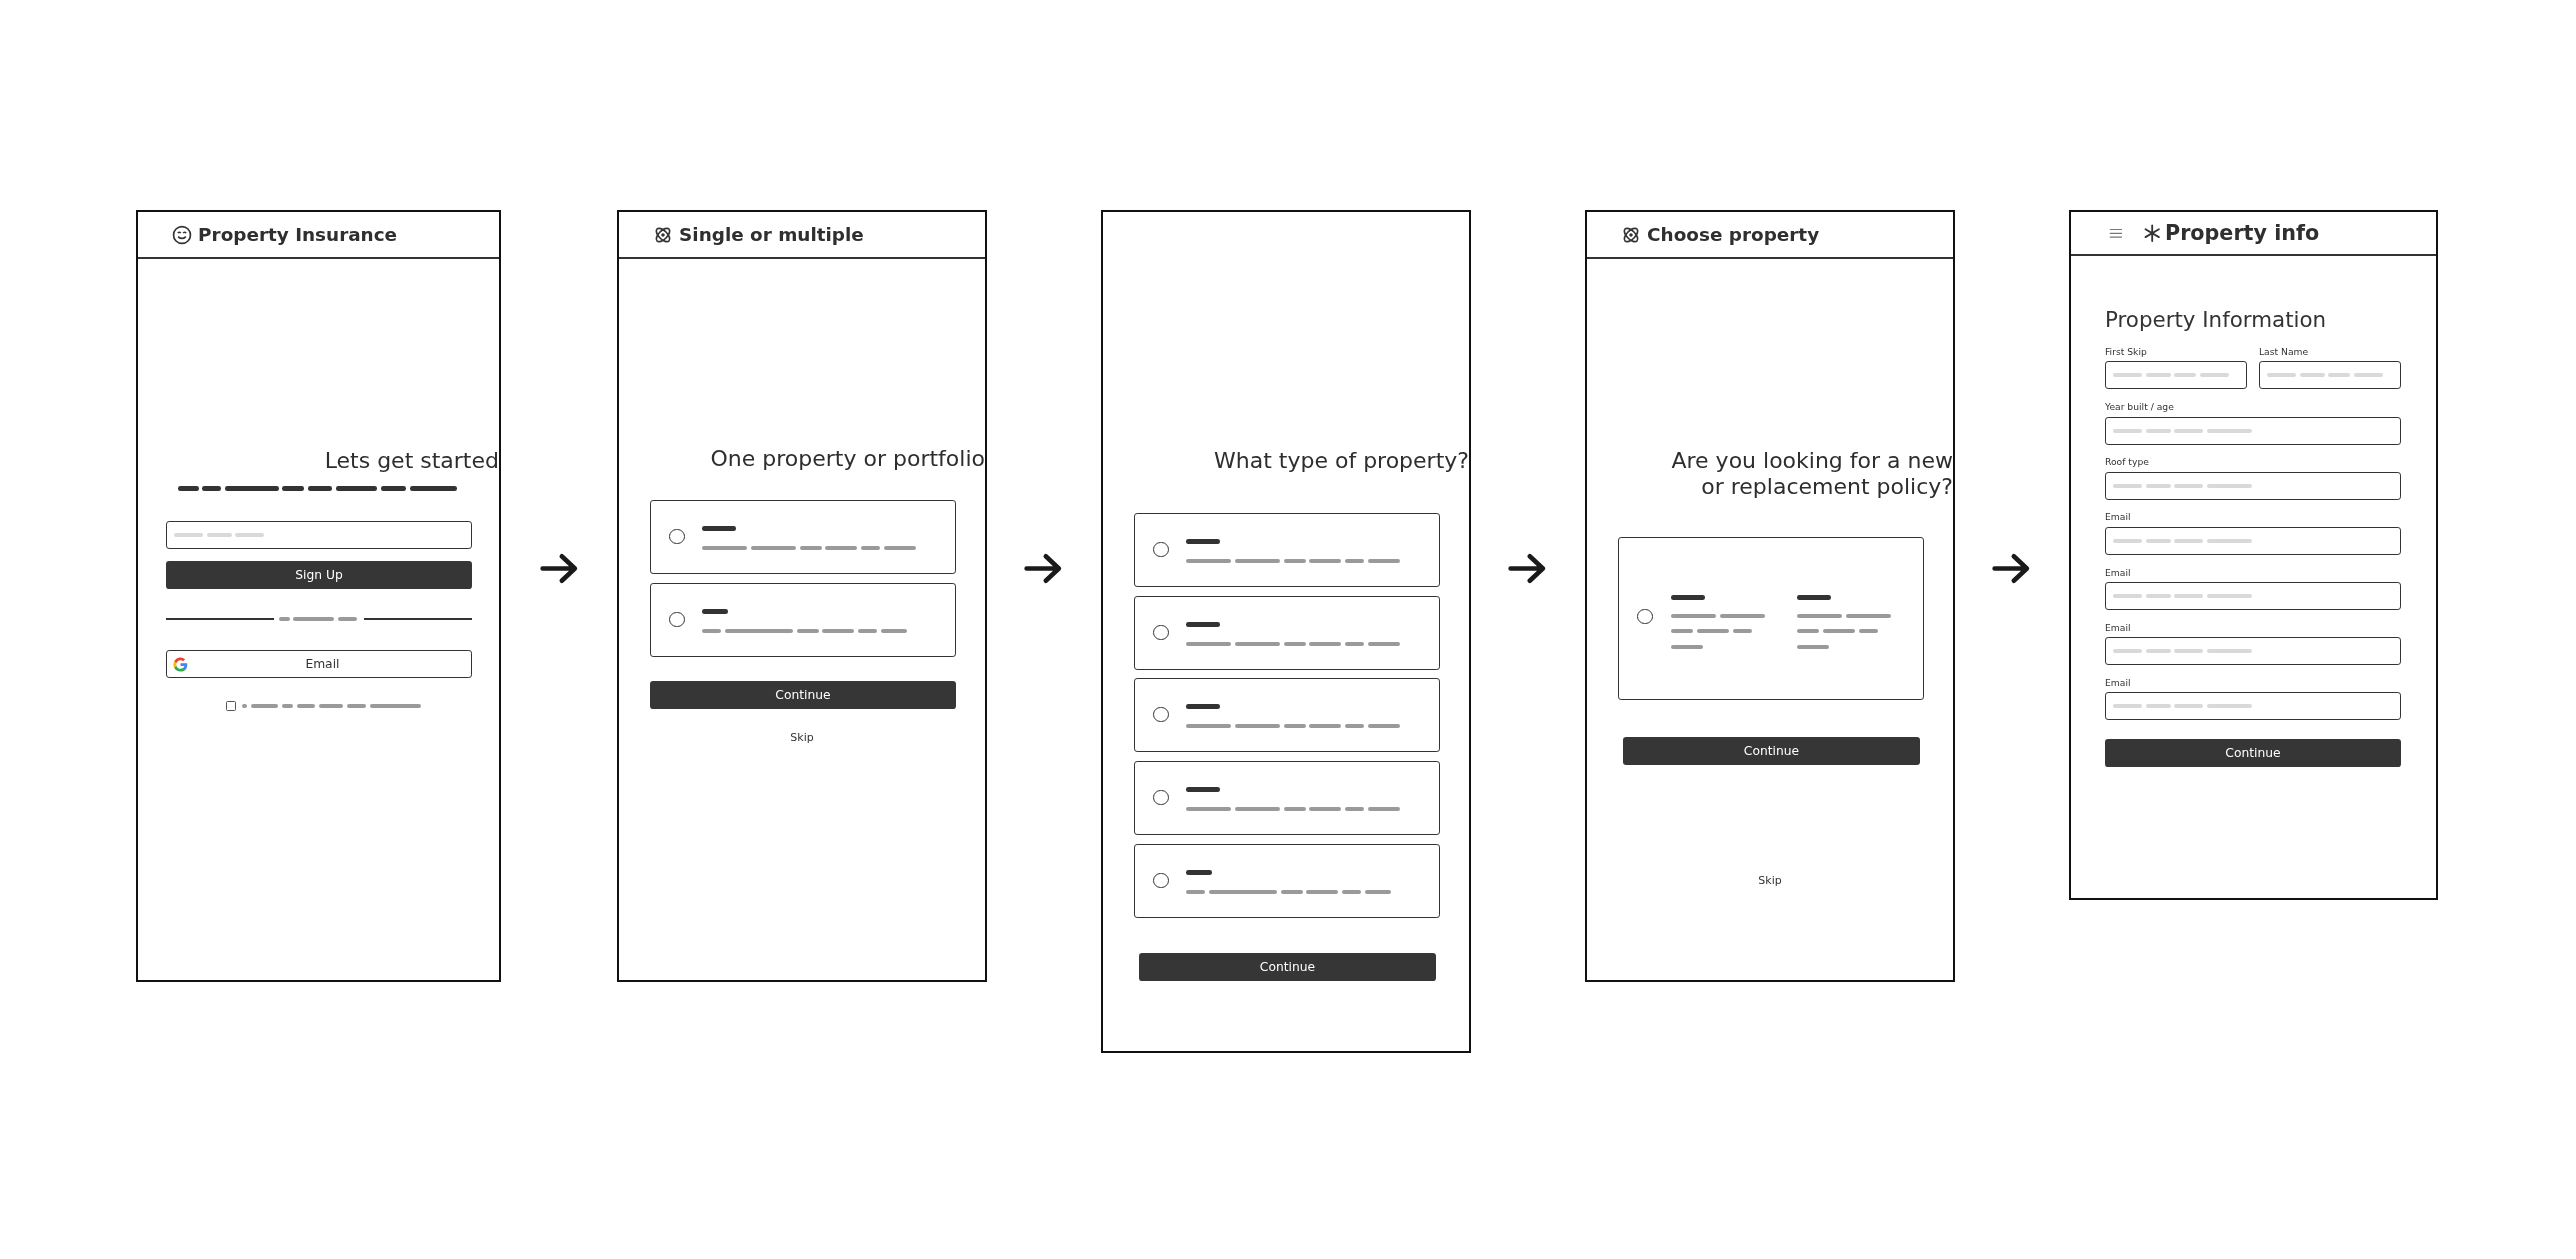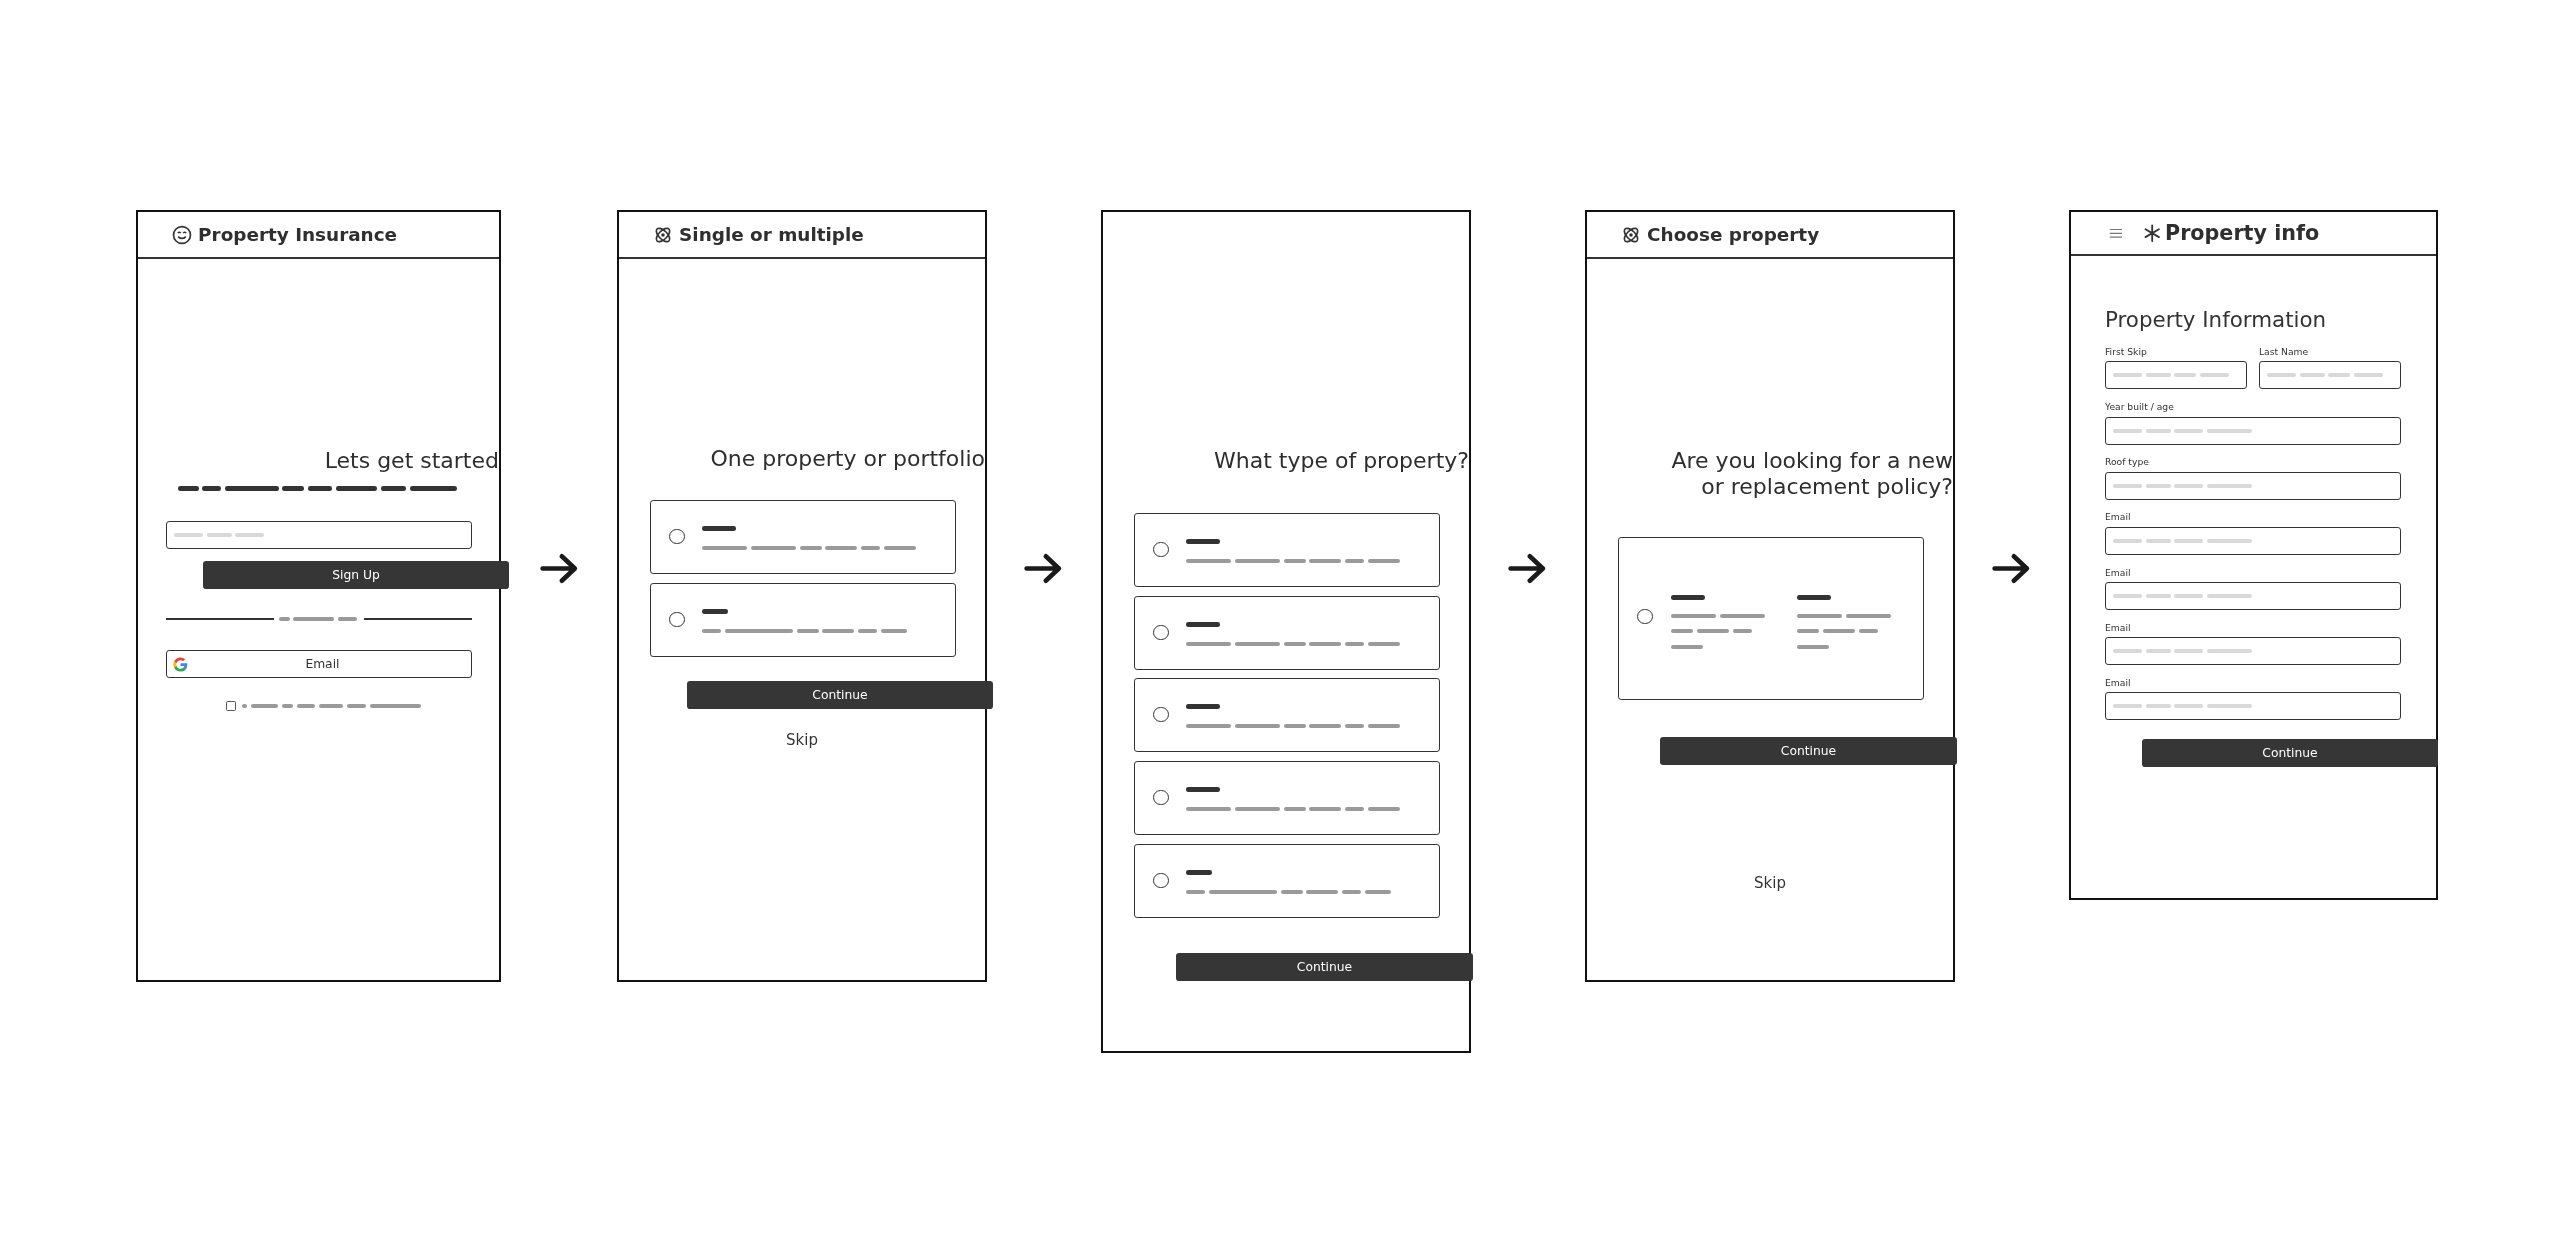--- a/index.html
+++ b/index.html
@@ -11,25 +11,25 @@
   .frame-header .title { font-weight: bold; font-size: 18.4px; color: #2f2f2f; margin-left: 6.1px; }
   .hdr-icon { width: 20px; height: 20px; display: inline-block; }
   .heading { position: absolute; left: 0; right: 0; text-align: right; font-size: 22px; color: #2e2e2e; line-height: 26px; }
   .bar { display: inline-block; height: 3.8px; border-radius: 2.3px; margin-right: 3.8px; vertical-align: middle; }
   .bar.dark { background: #333; height: 4.6px; }
   .bar.mid { background: #9a9a9a; }
   .bar.light { background: #d9d9d9; }
   .input { position: absolute; border: 1.9px solid #333; border-radius: 3.1px; box-sizing: border-box; background: #fff;
            display: flex; align-items: center; padding-left: 6.9px; }
   .btn-dark { position: absolute; background: #363636; color: #fff; border-radius: 3.1px; display: flex; align-items: center;
-              justify-content: center; font-size: 12.3px; margin-left: 37px; }
+              justify-content: center; font-size: 12.3px; }
   .option-card { position: absolute; border: 1.9px solid #333; border-radius: 3.1px; box-sizing: border-box; background: #fff; }
   .radio { position: absolute; width: 15.3px; height: 15.3px; border: 1.1px solid #333; border-radius: 50%; box-sizing: border-box; }
   .opt-lines { position: absolute; }
-  .link { position: absolute; left: 0; right: 0; text-align: center; font-size: 15px; color: #333; }
+  .link { position: absolute; left: 0; right: 0; text-align: center; font-size: 11px; color: #333; }
   .arrow { position: absolute; width: 43px; height: 37px; }
   .label { position: absolute; font-size: 9.2px; color: #333; }
 </style>
 </head>
 <body>
 
 <div class="frame" style="left:136px; top:210px; width:365px; height:772px;">
   <div class="frame-header">
     <svg class="hdr-icon" viewBox="0 0 26 26">
       <circle cx="13" cy="13" r="11" fill="none" stroke="#333" stroke-width="2.2"></circle>

